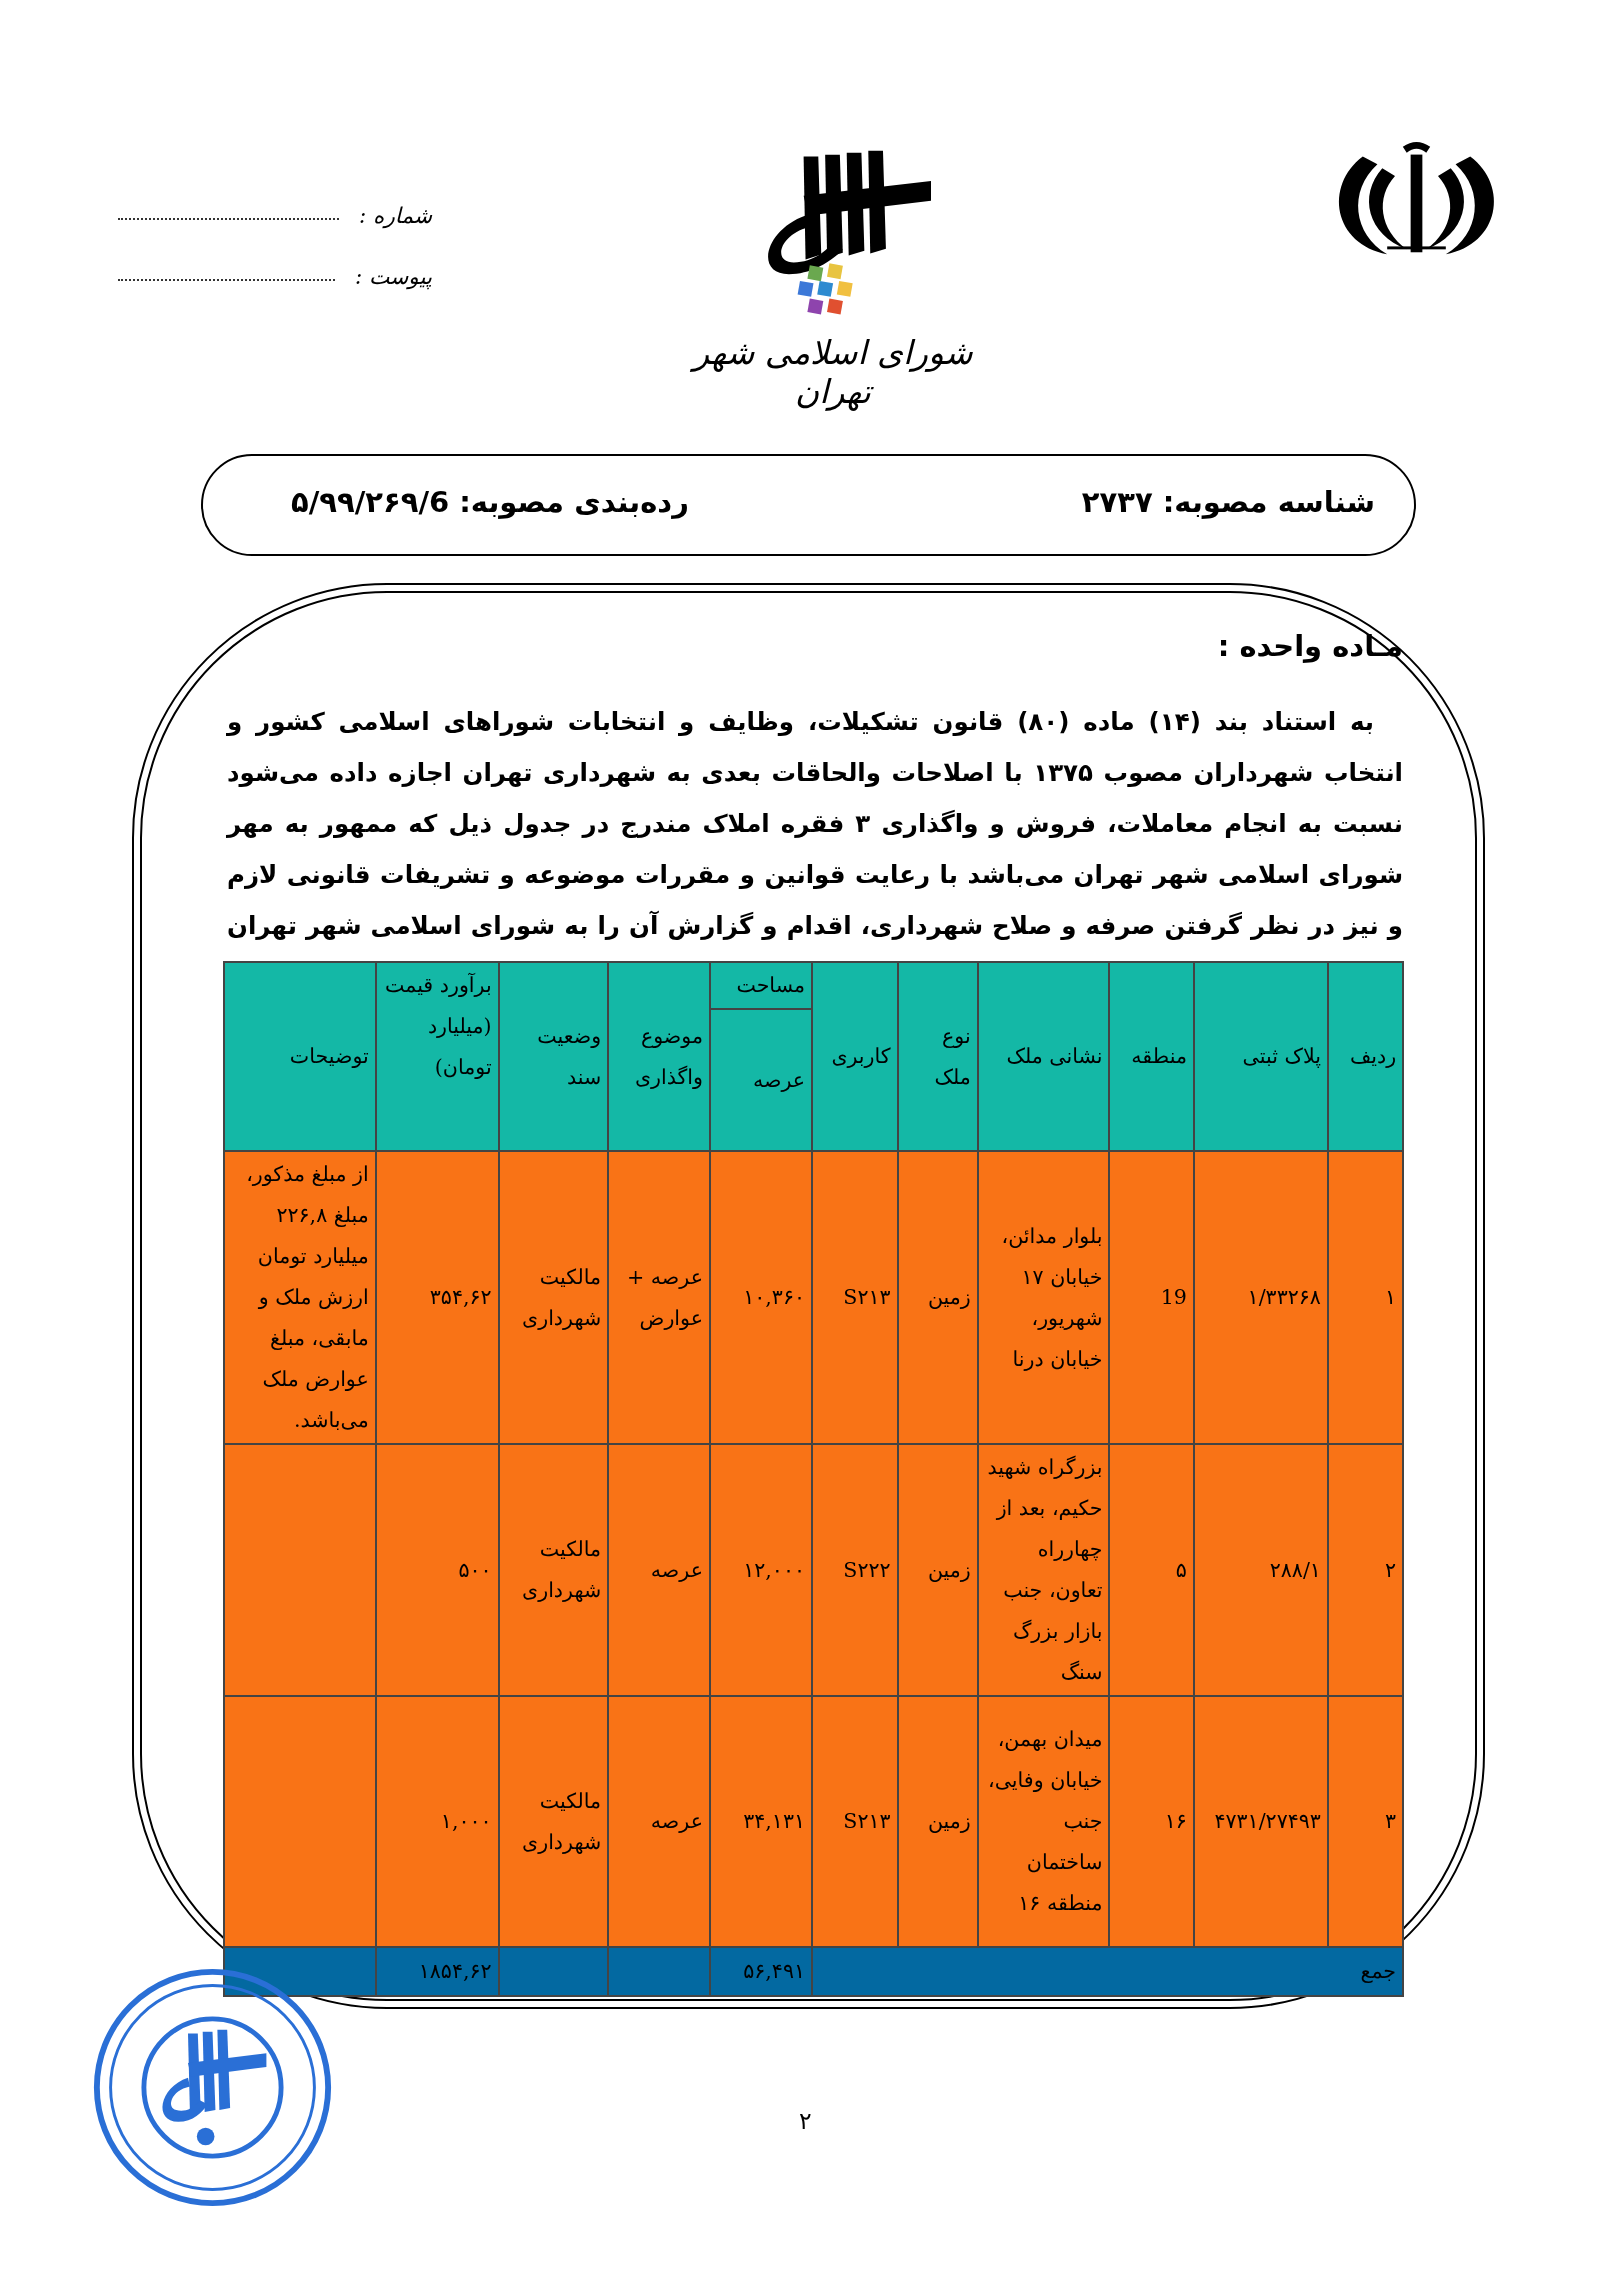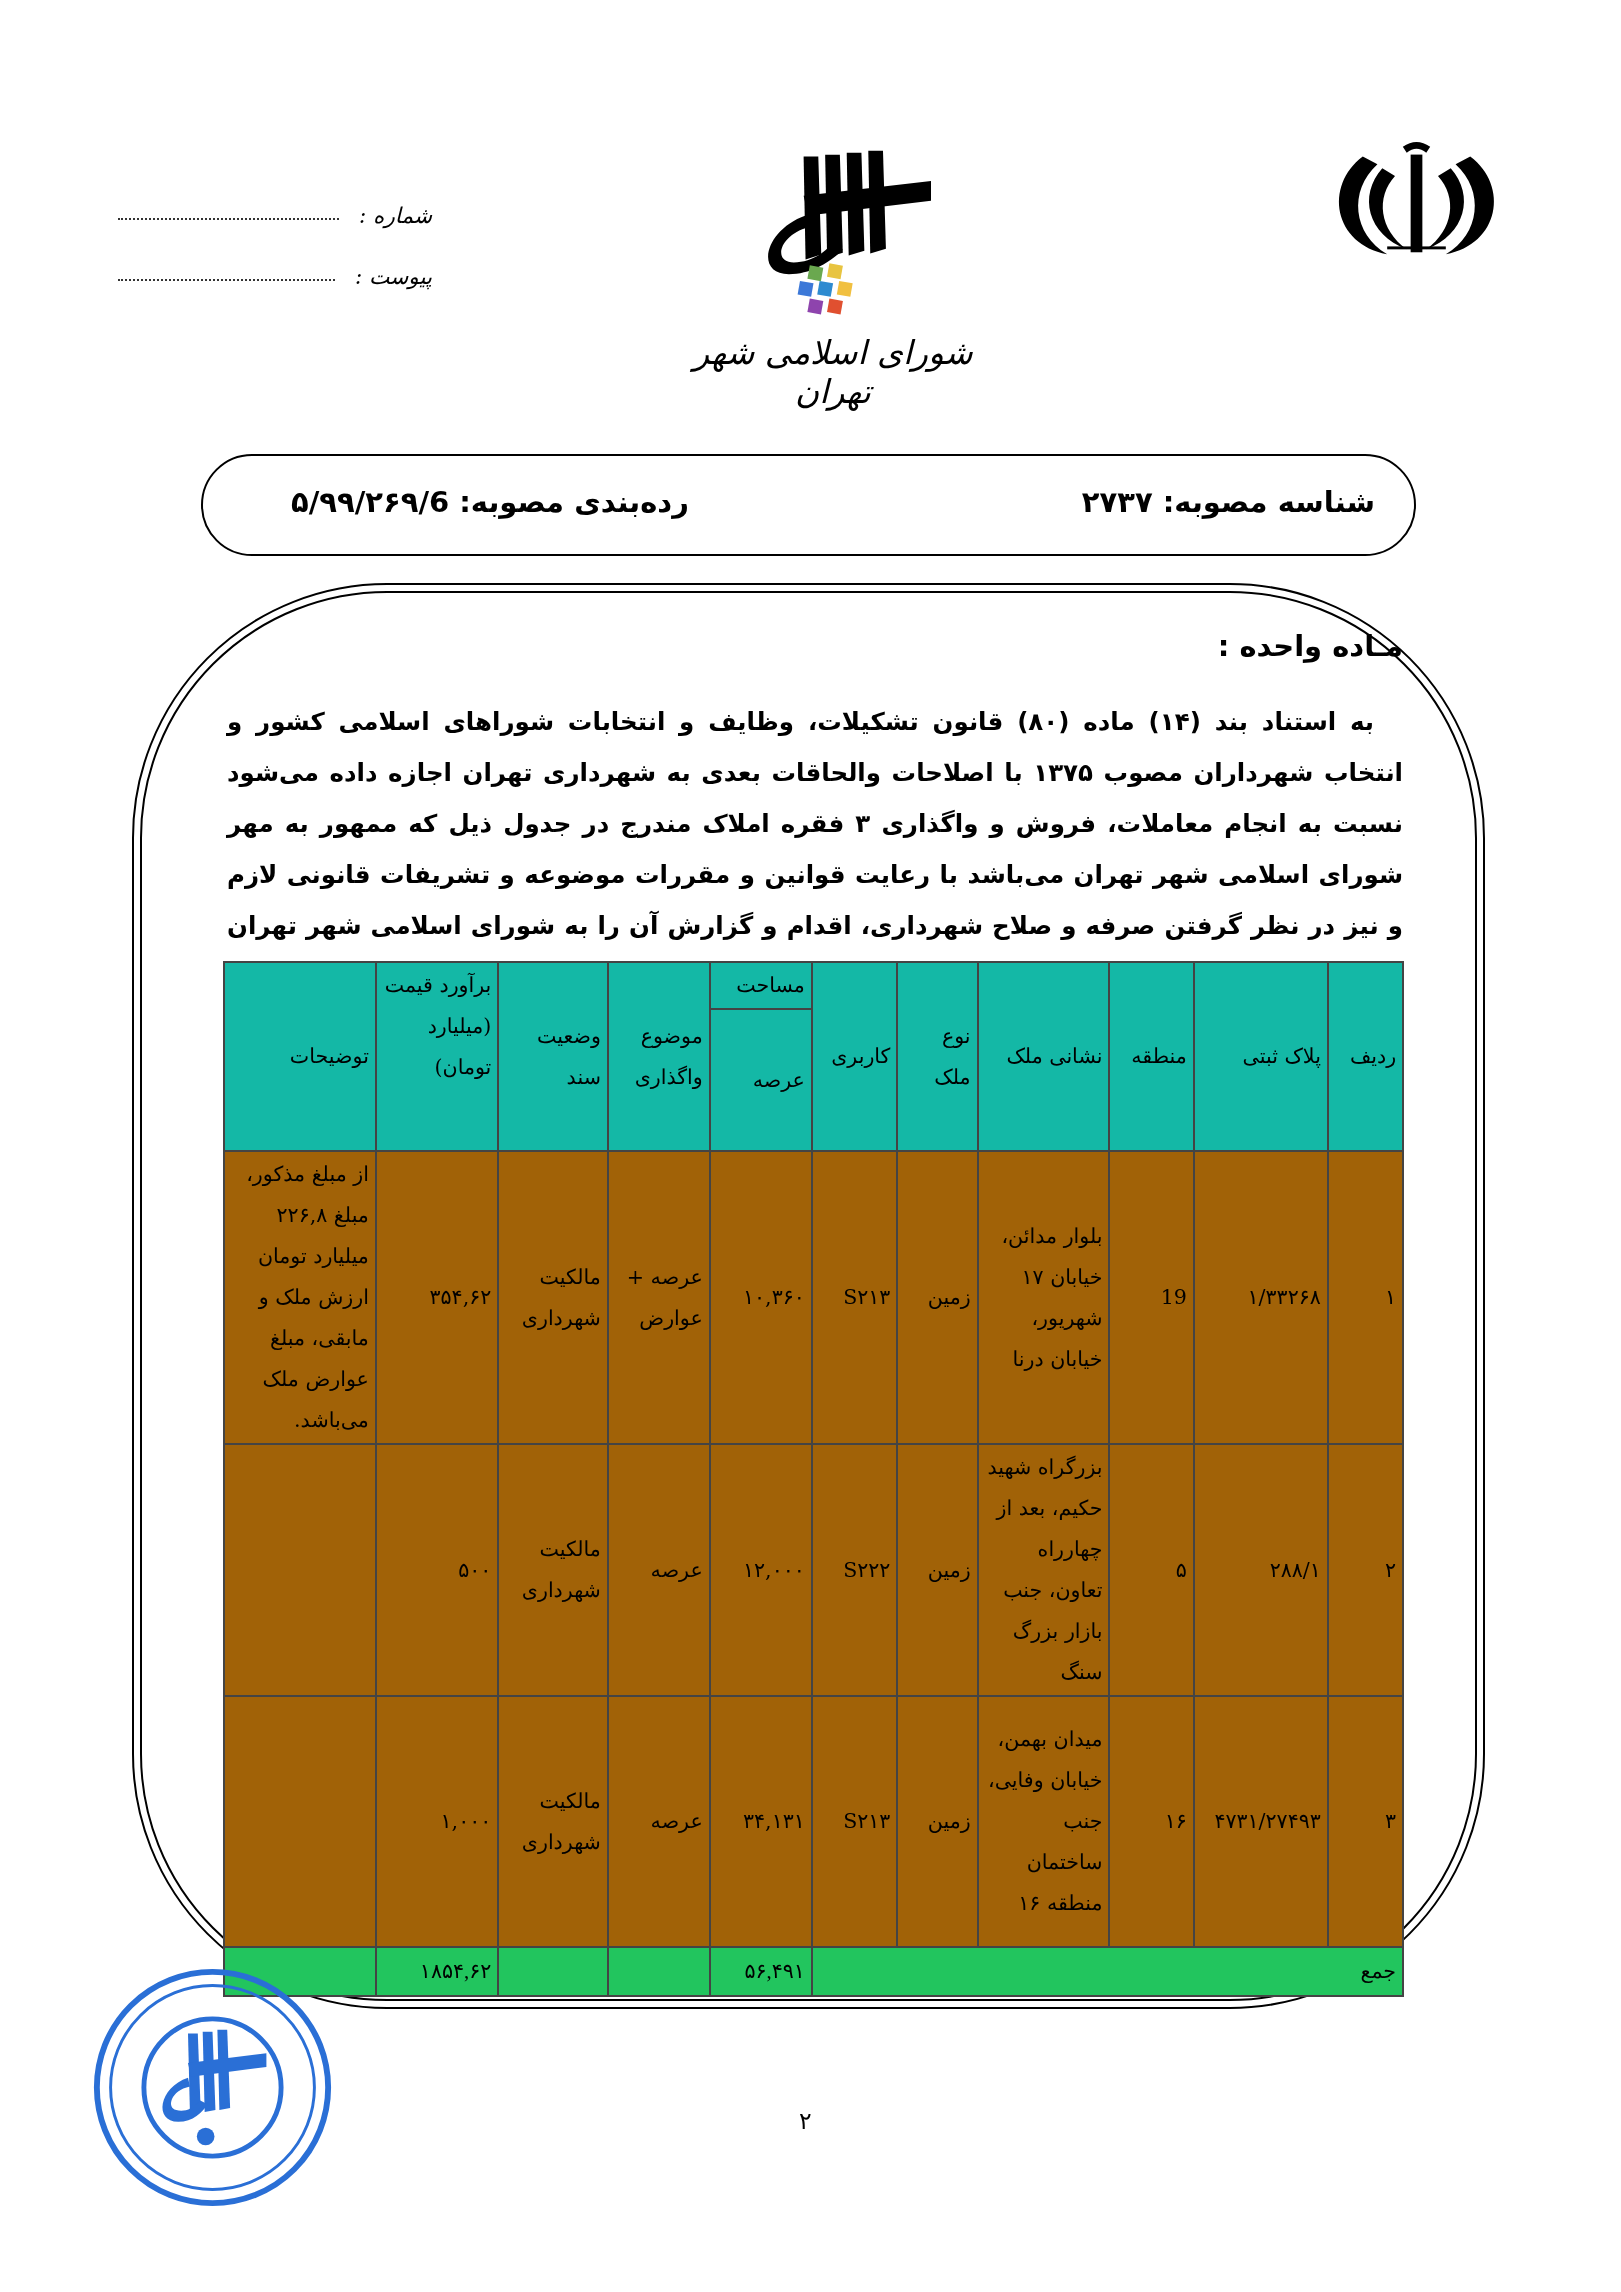--- a/index.html
+++ b/index.html
@@ -39,25 +39,25 @@
                font-family: "DejaVu Sans", sans-serif; font-weight: bold; font-size: 24.5px; line-height: 51px; }
   .body-text p { margin: 0; text-indent: 29px; }
   .ref-mark { font-size: 14.7px; font-weight: bold; margin-right: 7.8px; }
 
   
   table.props { position: absolute; left: 223px; top: 961px; width: 1181px; border-collapse: collapse;
                 direction: rtl; font-family: "DejaVu Serif", serif; font-size: 20.6px; line-height: 41px; }
   table.props th, table.props td { border: 2px solid #444; padding: 2px 5.9px; vertical-align: middle; text-align: right; }
   table.props thead th { background: #14b8a6; font-weight: normal; }
   table.props thead tr.h1 th { height: 39px; }
-  table.props tbody td { background: #a16207; }
+  table.props tbody td { background: #f97316; }
   table.props tbody tr.r1 td { height: 237px; }
   table.props tbody tr.r2 td { height: 223px; }
   table.props tbody tr.r3 td { height: 245px; }
-  table.props tr.total td { background: #22c55e; height: 43px; font-family: Liberation Serif, serif; }
+  table.props tr.total td { background: #0369a1; height: 43px; }
   table.props thead { border-bottom: 2.9px solid #444; }
   .c-row { width: 69px; } .c-plate { width: 127px; } .c-zone { width: 78px; } .c-addr { width: 139px; }
   .c-type { width: 78px; } .c-use { width: 78px; } .c-area { width: 98px; } .c-sub { width: 98px; }
   .c-status { width: 104px; } .c-price { width: 127px; } .c-notes { width: 167px; }
   td.num { text-align: center; }
   td.top { vertical-align: top; }
 
   .page-num { left: 799px; top: 2107px; font-size: 23.5px; }
 
   

